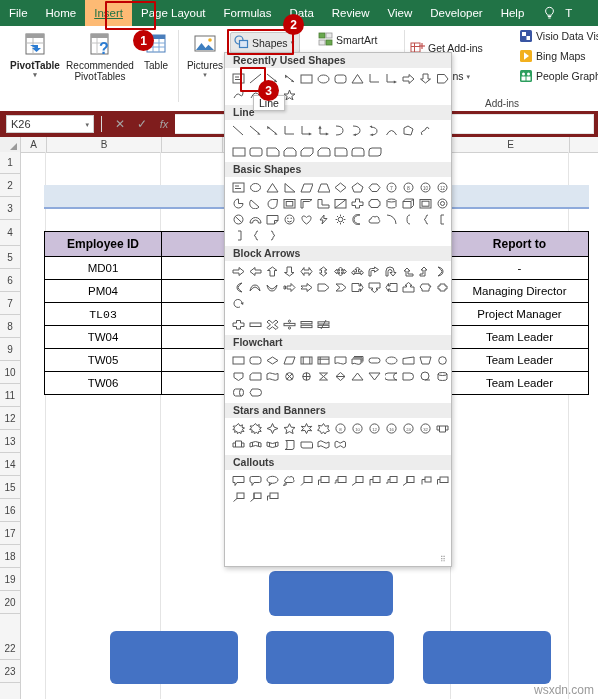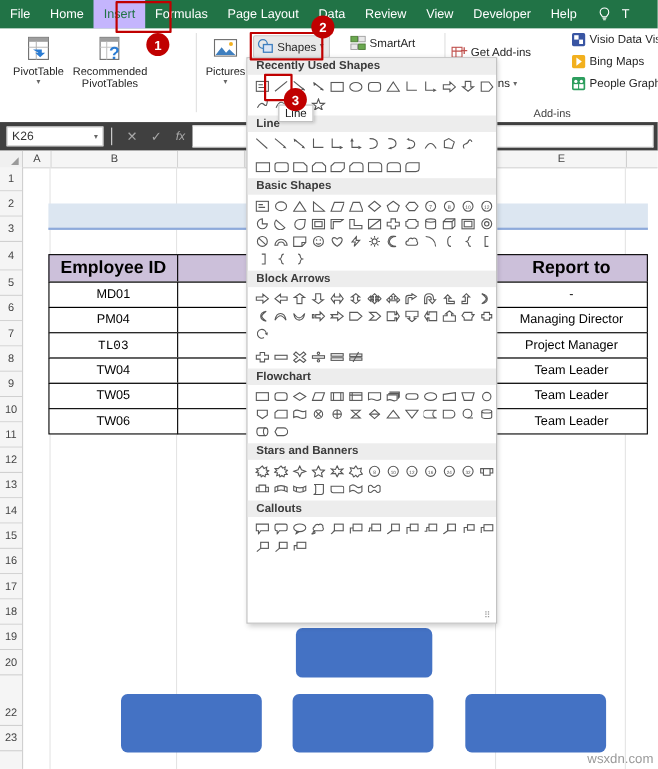--- a/index.html
+++ b/index.html
@@ -11,21 +11,21 @@
   }
   
   .ribbon-tabs{
     position:absolute;left:0;top:0;width:598px;height:26px;
     background:#217346;display:flex;align-items:center;
   }
   .tab{
     color:#ffffff;font-size:11.5px;padding:0 9px;height:26px;
     display:flex;align-items:center;white-space:nowrap;cursor:default;
   }
-  .tab.active{background:#c4b5fd;color:#217346;}
+  .tab.active{background:#fdba74;color:#217346;text-decoration:underline;}
   .tellme-icon{margin-left:10px;display:flex;align-items:center;}
   
   .ribbon{
     position:absolute;left:0;top:26px;width:598px;height:85px;
     background:#ffffff;border-bottom:1px solid #d4d4d4;
   }
   .grp{position:absolute;top:0;height:84px;}
   .grp-label{
     position:absolute;bottom:1px;width:100%;text-align:center;
     font-size:10px;color:#444444;
@@ -49,21 +49,21 @@
   }
   
   .badge{
     position:absolute;border-radius:50%;background:#c00000;color:#fff;
     font-size:12px;font-weight:bold;display:flex;align-items:center;
     justify-content:center;z-index:60;
   }
   .redbox{position:absolute;border:2.5px solid #c00000;z-index:55;border-radius:1px;}
   
   .fbar{
-    position:absolute;left:0;top:111px;width:598px;height:26px;background:#404040;
+    position:absolute;left:0;top:111px;width:598px;height:26px;background:#7f1d1d;
     display:flex;align-items:center;
   }
   .namebox{
     margin-left:6px;width:88px;height:18px;border:1px solid #d0d0d0;background:#fff;
     display:flex;align-items:center;justify-content:space-between;
     font-size:11px;color:#333;padding:0 4px;box-sizing:border-box;
   }
   .fb-sep{width:1px;height:16px;background:#d9d9d9;margin:0 7px;}
   .fb-ico{width:22px;text-align:center;font-size:12px;color:#a6a6a6;}
   .fb-input{
@@ -88,21 +88,21 @@
   .gridlines{position:absolute;left:20px;top:15px;right:0;bottom:0;}
   .vline{position:absolute;top:0;bottom:0;width:1px;background:#e4e4e4;}
   
   .band{position:absolute;background:#dce6f1;border-bottom:2px solid #8eaadb;}
   .tbl{position:absolute;}
   .cell{
     position:absolute;box-sizing:border-box;border:1px solid #000;
     font-size:11.5px;color:#000;display:flex;align-items:center;
     background:#ffffff;overflow:hidden;white-space:nowrap;
   }
-  .cell.hdr{background:#ccc0da;font-weight:bold;justify-content:center;font-size:16px;}
+  .cell.hdr{background:#ccc0da;font-weight:bold;justify-content:center;font-size:12px;}
   .cell.ctr{justify-content:center;}
   .cell.rgt{justify-content:flex-end;padding-right:4px;}
   
   .orgshape{position:absolute;background:#4472c4;border-radius:6px;}
   .watermark{
     position:absolute;font-size:12px;color:#9a9a9a;right:4px;bottom:2px;
     font-family:"Liberation Sans", sans-serif;
   }
   
   .shapes-panel{
@@ -128,40 +128,40 @@
     font-size:10.5px;color:#222;padding:1px 5px;z-index:58;box-shadow:1px 1px 3px rgba(0,0,0,.2);
   }
 </style>
 </head>
 <body>
 
 <div class="ribbon-tabs">
   <div class="tab">File</div>
   <div class="tab">Home</div>
   <div class="tab active">Insert</div>
+  <div class="tab">Page Layout</div>
   <div class="tab">Formulas</div>
-  <div class="tab">Page Layout</div>
   <div class="tab">Data</div>
   <div class="tab">Review</div>
   <div class="tab">View</div>
   <div class="tab">Developer</div>
   <div class="tab">Help</div>
   <div class="tellme-icon">
     <svg width="13" height="14" viewBox="0 0 13 14">
         <path d="M6.5 1.3c-2.2 0-3.9 1.7-3.9 3.8 0 1.4.7 2.3 1.4 3 .3.4.5.7.5 1.1h4c0-.4.2-.7.5-1.1.7-.7 1.4-1.6 1.4-3 0-2.1-1.7-3.8-3.9-3.8z" fill="none" stroke="#ffffff" stroke-width="1"></path>
         <path d="M4.8 10.5h3.4M5.3 12h2.4" stroke="#ffffff" stroke-width="1" fill="none"></path>
       </svg>
   </div>
   <div class="tab">T</div>
 </div>
 
 <div class="ribbon">
 
   <div class="grp" style="left:0;width:178px;">
-    <div class="bigbtn" style="left:2px;">
+    <div class="bigbtn" style="left:2px;font-weight:bold;">
       <div class="ico">
         <svg width="26" height="26" viewBox="0 0 26 26">
           <rect x="4" y="3" width="18" height="20" fill="#ffffff" stroke="#6e6e6e" stroke-width="1"></rect>
           <rect x="4" y="3" width="18" height="4" fill="#9e9e9e"></rect>
           <line x1="11" y1="7" x2="11" y2="23" stroke="#b9b9b9" stroke-width="1"></line>
           <line x1="4" y1="12" x2="22" y2="12" stroke="#b9b9b9" stroke-width="1"></line>
           <path d="M8 14 h8 v3 h3 l-4.5 4 -4.5-4 h3 z" fill="#2b7cd3"></path>
         </svg>
       </div>
       <div class="cap">PivotTable</div>
@@ -171,20 +171,33 @@
       <div class="ico">
         <svg width="26" height="26" viewBox="0 0 26 26">
           <rect x="4" y="3" width="17" height="20" fill="#ffffff" stroke="#6e6e6e" stroke-width="1"></rect>
           <rect x="4" y="3" width="17" height="4" fill="#9e9e9e"></rect>
           <line x1="10" y1="7" x2="10" y2="23" stroke="#c4c4c4" stroke-width="1"></line>
           <line x1="4" y1="12" x2="21" y2="12" stroke="#c4c4c4" stroke-width="1"></line>
           <text x="12" y="23" font-size="16" font-weight="bold" fill="#2b7cd3" font-family="sans-serif">?</text>
         </svg>
       </div>
       <div class="cap">Recommended PivotTables</div>
+    </div>
+    <div class="bigbtn" style="left:136px;width:40px;">
+      <div class="ico">
+        <svg width="26" height="26" viewBox="0 0 26 26">
+          <rect x="4" y="4" width="18" height="17" fill="#ffffff" stroke="#4a7ebb" stroke-width="1"></rect>
+          <rect x="4" y="4" width="18" height="4" fill="#4a7ebb"></rect>
+          <line x1="10" y1="8" x2="10" y2="21" stroke="#7fa8d8" stroke-width="1"></line>
+          <line x1="16" y1="8" x2="16" y2="21" stroke="#7fa8d8" stroke-width="1"></line>
+          <line x1="4" y1="12" x2="22" y2="12" stroke="#7fa8d8" stroke-width="1"></line>
+          <line x1="4" y1="16" x2="22" y2="16" stroke="#7fa8d8" stroke-width="1"></line>
+        </svg>
+      </div>
+      <div class="cap">Table</div>
     </div>
   </div>
   <div class="grp-sep" style="left:178px;"></div>
 
   <div class="grp" style="left:180px;width:222px;">
     <div class="bigbtn" style="left:2px;width:46px;">
       <div class="ico">
         <svg width="26" height="26" viewBox="0 0 26 26">
           <rect x="3" y="5" width="20" height="15" fill="#ffffff" stroke="#6e6e6e" stroke-width="1"></rect>
           <circle cx="18" cy="9" r="1.8" fill="#f2b01e"></circle>

